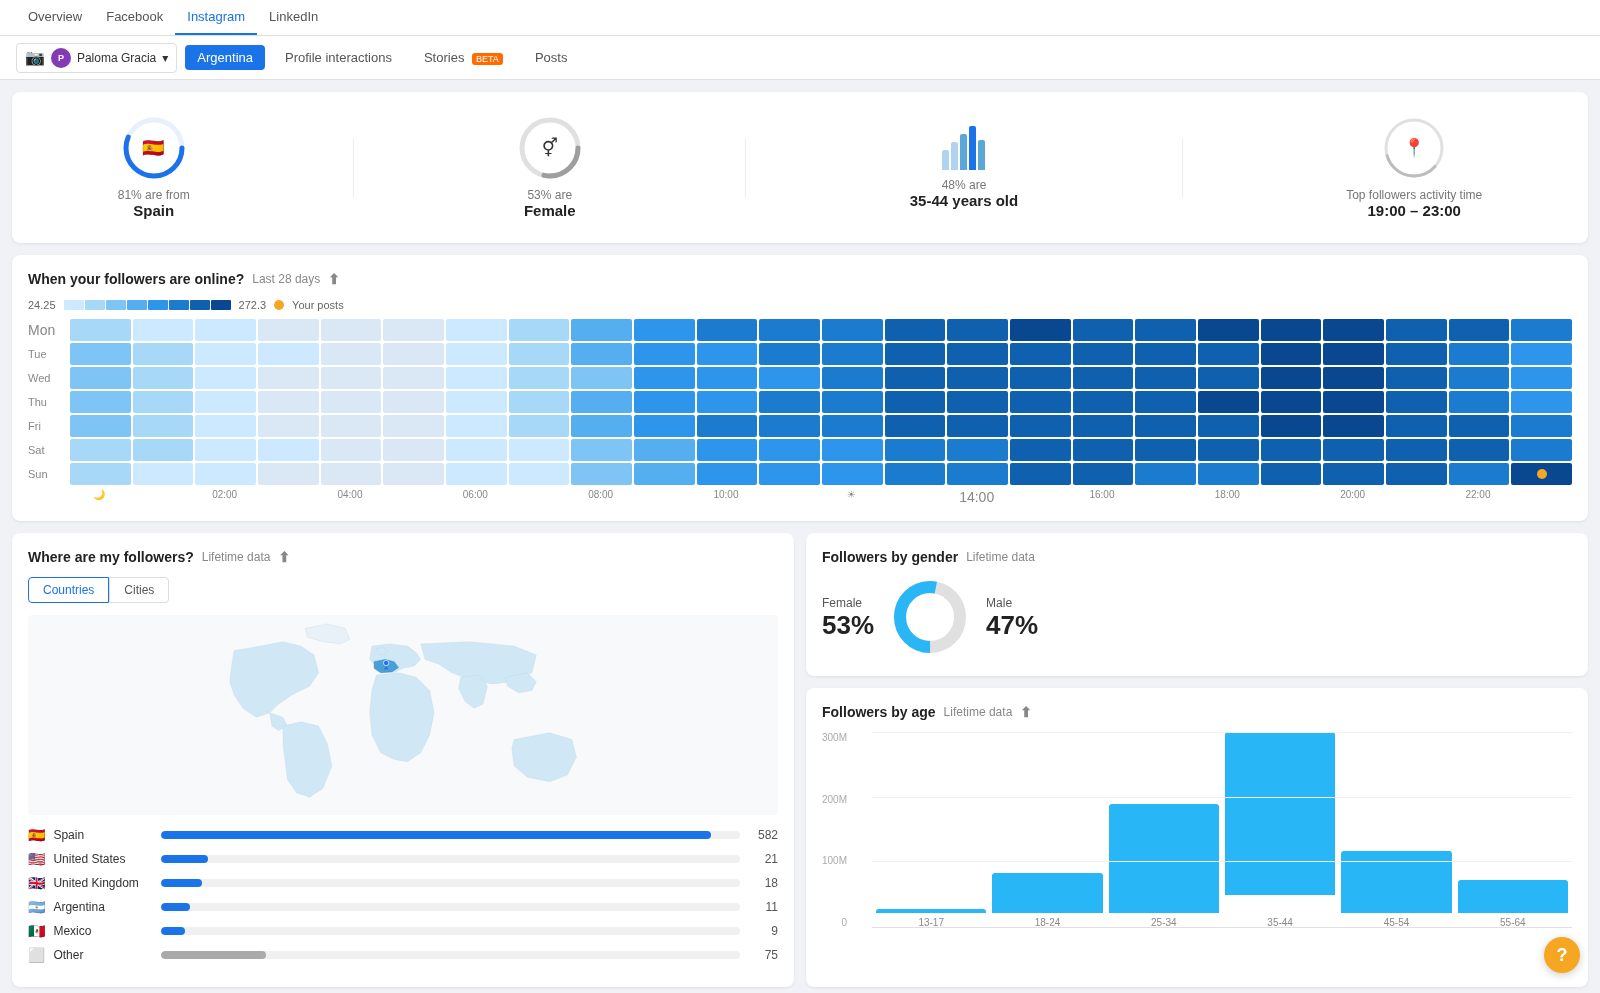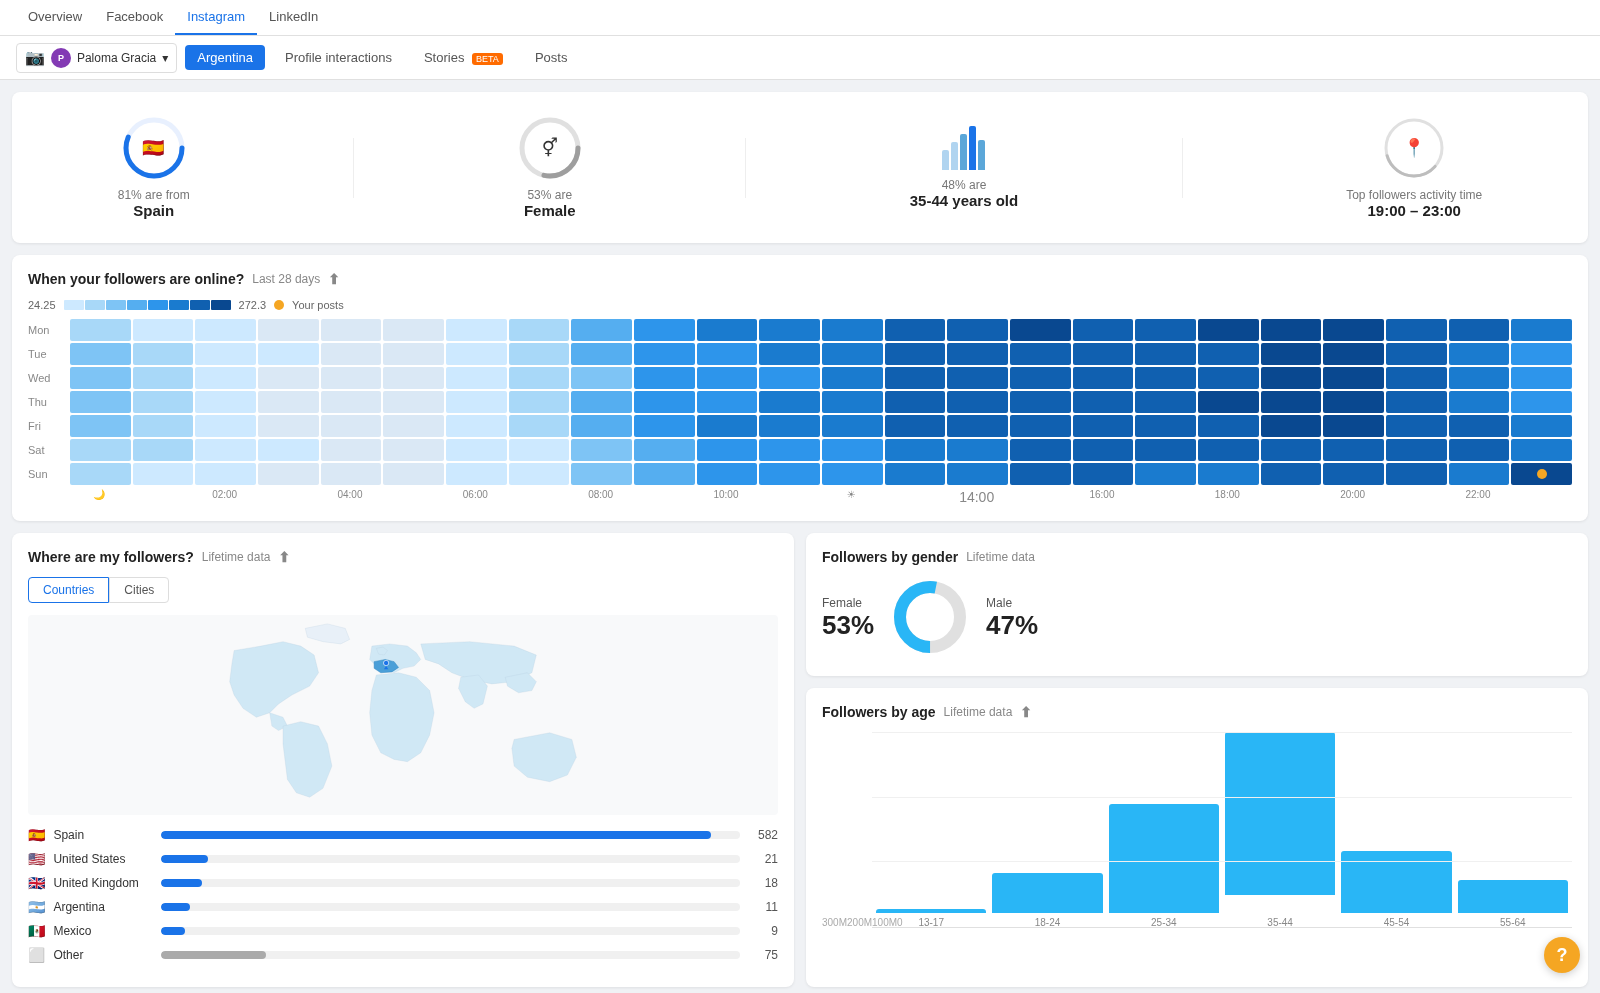--- a/index.html
+++ b/index.html
@@ -167,21 +167,21 @@
       <div class="legend-box" style="background:#1060b0;"></div>
       <div class="legend-box" style="background:#094890;"></div>
     </div>
     <span>272.3</span>
     <span class="your-post-dot"></span>
     <span>Your posts</span>
   </div>
 
   <div id="heatmap" style="overflow-x:auto;">
       <div style="display:grid;grid-template-columns:40px repeat(24,1fr);gap:2px;">
-        <div style="font-size:11px;color:#888;display:flex;align-items:center;">Mon</div>
+        <div style="font-size:14px;color:#888;display:flex;align-items:center;">Mon</div>
         <div style="height:22px;border-radius:2px;background:#a8d8f8;"></div>
         <div style="height:22px;border-radius:2px;background:#cde9ff;"></div>
         <div style="height:22px;border-radius:2px;background:#cde9ff;"></div>
         <div style="height:22px;border-radius:2px;background:#dae8f5;"></div>
         <div style="height:22px;border-radius:2px;background:#dae8f5;"></div>
         <div style="height:22px;border-radius:2px;background:#dae8f5;"></div>
         <div style="height:22px;border-radius:2px;background:#cde9ff;"></div>
         <div style="height:22px;border-radius:2px;background:#a8d8f8;"></div>
         <div style="height:22px;border-radius:2px;background:#55aef0;"></div>
         <div style="height:22px;border-radius:2px;background:#2d95eb;"></div>
@@ -514,21 +514,21 @@
 
     <div class="card" style="margin:0;flex:1;">
       <div class="card-title">
         <span>Followers by age</span>
         <span class="card-subtitle">Lifetime data</span>
         <span class="export-icon">⬆</span>
       </div>
 
       <div style="position:relative;padding-left:50px;padding-bottom:24px;height:220px;">
 
-        <div style="position:absolute;left:0;top:0;bottom:24px;display:flex;justify-content:space-between;align-items:flex-end;padding-right:6px;">
+        <div style="position:absolute;left:0;top:0;bottom:24px;display:flex;flex-direction:column;justify-content:space-between;align-items:flex-end;padding-right:6px;">
           <span style="font-size:10px;color:#aaa;">300M</span>
           <span style="font-size:10px;color:#aaa;">200M</span>
           <span style="font-size:10px;color:#aaa;">100M</span>
           <span style="font-size:10px;color:#aaa;">0</span>
         </div>
 
         <div style="position:absolute;left:50px;right:0;top:0;bottom:24px;">
           <div style="position:absolute;left:0;right:0;top:0;border-top:1px solid #f0f0f0;"></div>
           <div style="position:absolute;left:0;right:0;top:33%;border-top:1px solid #f0f0f0;"></div>
           <div style="position:absolute;left:0;right:0;top:66%;border-top:1px solid #f0f0f0;"></div>

